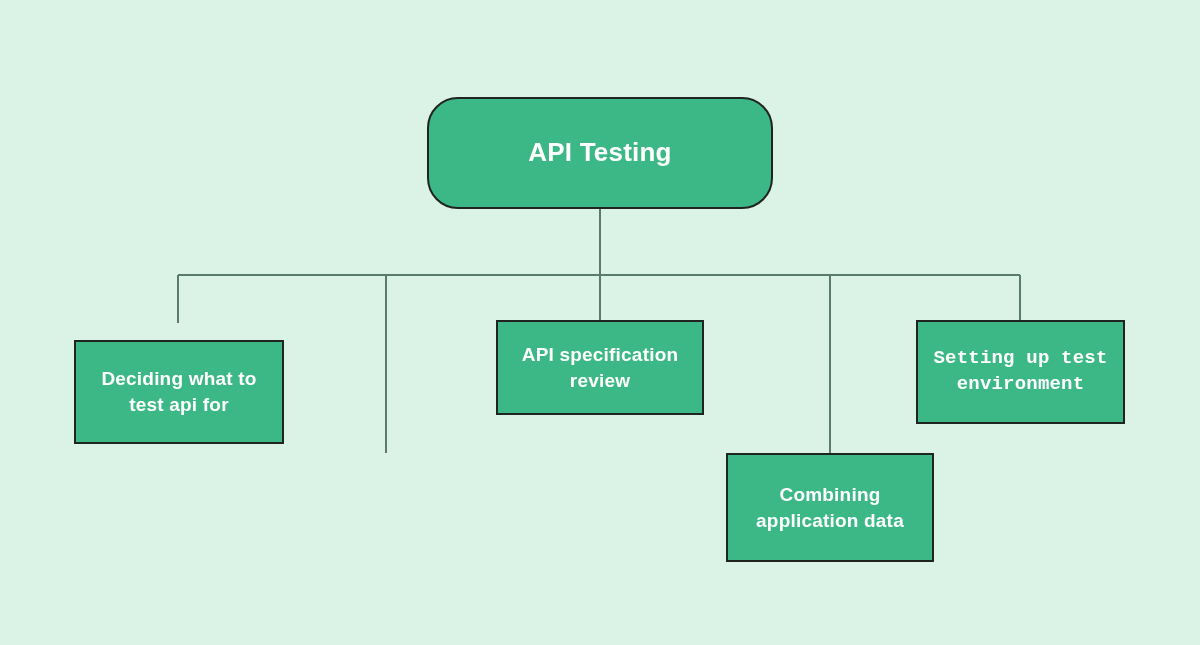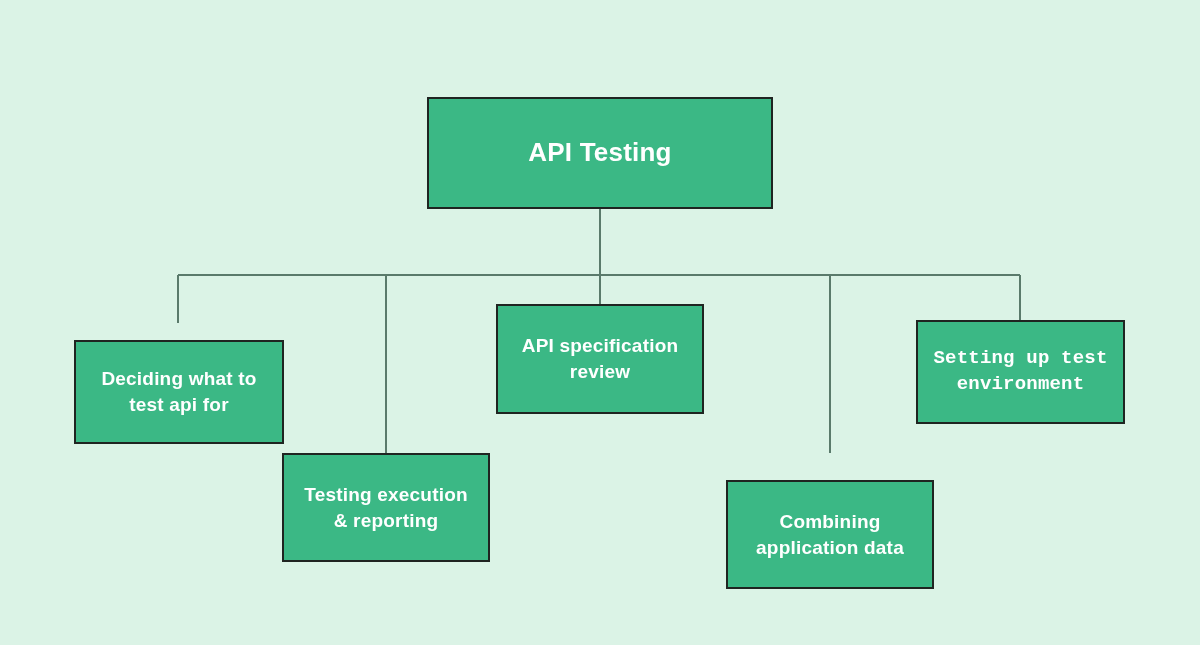--- a/index.html
+++ b/index.html
@@ -43,20 +43,21 @@
   .node-label {
     display: block;
     width: 100%;
     padding: 0 10px;
     box-sizing: border-box;
     white-space: pre-line;
     line-height: 1.35;
   }
   .node.root {
     font-size: 26px;
+    border-radius: 31px;
   }
   .node.child {
     font-size: 19px;
   }
 </style>
 </head>
 <body>
 
 <div id="diagram-canvas">
 
@@ -72,31 +73,27 @@
 
   <div class="node root" style="left: 427px; top: 97px; width: 346px; height: 112px;">
     <span class="node-label">API Testing</span>
   </div>
 
   <div class="node child" style="left: 74px; top: 340px; width: 210px; height: 104px;">
     <span class="node-label">Deciding what to
 test api for</span>
   </div>
 
-  <div class="node child" style="left: 282px; top: 453px; width: 208px; height: 109px;">
-    <span class="node-label">Testing execution
-&amp; reporting</span>
-  </div>
 
-  <div class="node child" style="left: 496px; top: 304px; width: 208px; height: 110px;">
+  <div class="node child" style="left: 496px; top: 320px; width: 208px; height: 95px;">
     <span class="node-label">API specification
 review</span>
   </div>
 
-  <div class="node child" style="left: 726px; top: 453px; width: 208px; height: 109px; margin-top: 27px;">
+  <div class="node child" style="left: 726px; top: 453px; width: 208px; height: 109px;">
     <span class="node-label">Combining
 application data</span>
   </div>
 
   <div class="node child" style="left: 916px; top: 320px; width: 209px; height: 104px; font-family: Liberation Mono, monospace;">
     <span class="node-label">Setting up test
 environment</span>
   </div>
 
 </div>

